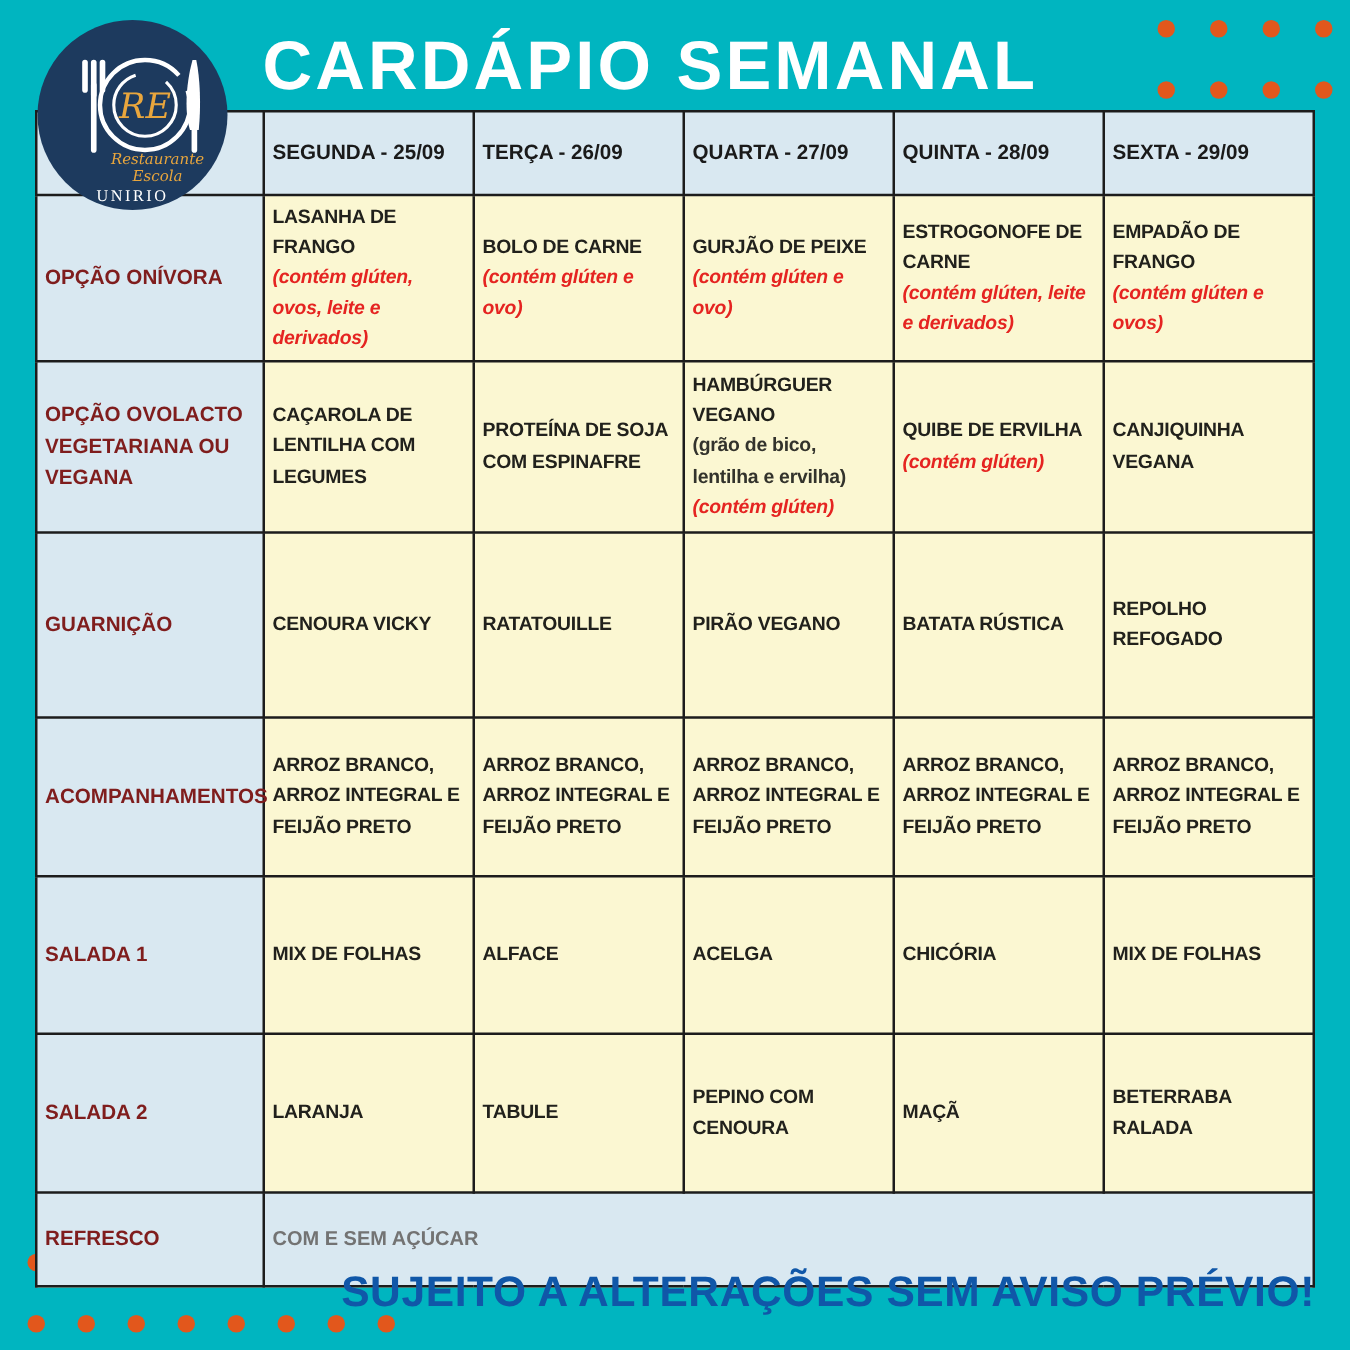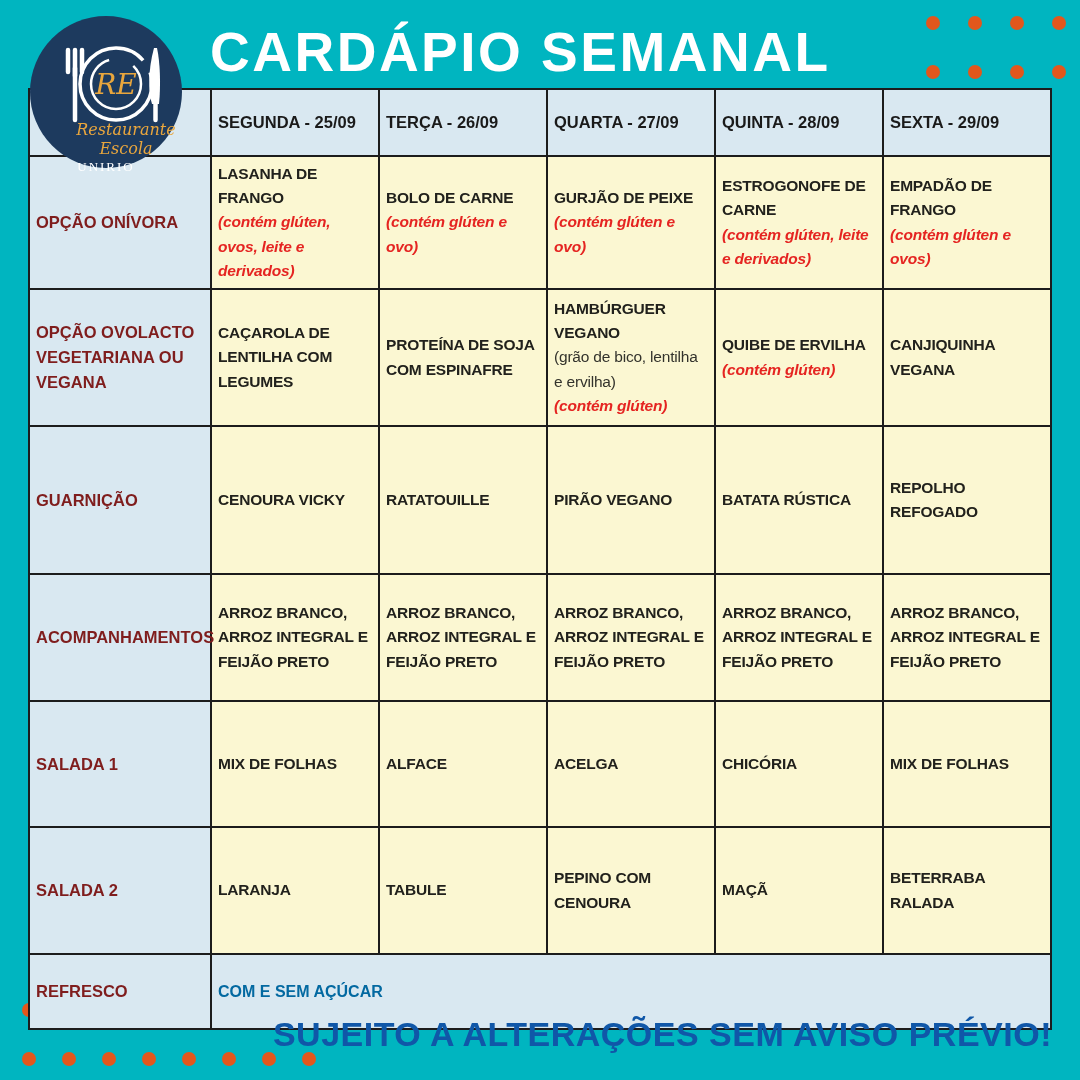--- a/index.html
+++ b/index.html
@@ -14,21 +14,21 @@
   .dots{position:absolute;display:grid;}
   .dots-tr{top:16px;right:14px;grid-template-columns:repeat(4,14px);grid-column-gap:28px;grid-row-gap:35px;}
   .dots-bl{top:1003px;left:22px;grid-template-columns:repeat(8,14px);grid-column-gap:26px;grid-row-gap:35px;}
   .dot{width:14px;height:14px;border-radius:50%;background:var(--orange);}
 
   
   .logo{position:absolute;left:30px;top:16px;width:152px;height:152px;border-radius:50%;
         background:var(--navy);z-index:5;text-align:center;}
   .logo svg{display:block;margin:0 auto;}
   .logo-script{color:var(--logoOrange);font-family:"DejaVu Serif",serif;font-style:italic;
-               font-size:16px;margin-top:-6px;padding-left:40px;}
+               font-size:12px;margin-top:-6px;padding-left:40px;}
   .logo-org{color:#fff;font-family:"Liberation Serif",serif;font-size:13px;letter-spacing:2px;margin-top:1px;}
 
   
   table.menu{position:absolute;left:28px;top:88px;width:1024px;height:912px;
              border-collapse:collapse;table-layout:fixed;background:var(--cellYellow);}
   table.menu col.c0{width:182px;}
   table.menu th,table.menu td{border:2px solid var(--borderCol);padding:3px 6px;vertical-align:middle;text-align:left;}
   thead tr{height:67px;}
   tbody tr:nth-child(1){height:133px;}
   tbody tr:nth-child(2){height:137px;}
@@ -36,23 +36,23 @@
   tbody tr:nth-child(4){height:127px;}
   tbody tr:nth-child(5){height:126px;}
   tbody tr:nth-child(6){height:127px;padding-left:24px;}
   tbody tr:nth-child(7){height:75px;}
 
   th.corner,th.rowlabel,th.day,td.spancell{background:var(--headerBlue);}
   th.day{font-size:16.5px;font-weight:bold;color:#1a1a1a;}
   th.rowlabel{font-size:16.5px;font-weight:bold;color:#7f1d1d;line-height:1.5;padding:3px 4px;}
   td.menu-cell{background:var(--cellYellow);font-size:15.5px;line-height:1.55;letter-spacing:-0.2px;}
   td.menu-cell .main{font-weight:bold;color:#21211c;}
-  td.menu-cell .note{font-weight:normal;color:#33332c;}
+  td.menu-cell .note{font-weight:bold;color:#33332c;}
   td.menu-cell .allergen{font-weight:bold;font-style:italic;color:var(--red);}
-  td.spancell{font-size:16px;font-weight:bold;color:#0369a1;letter-spacing:0px;
+  td.spancell{font-size:16px;font-weight:bold;color:#737373;letter-spacing:0px;
               font-family:"Liberation Sans",sans-serif;}
 
   
   .notice{position:absolute;right:28px;bottom:26px;color:var(--noticeBlue);
           font-size:34px;font-weight:bold;letter-spacing:0.5px;text-align:center;}
 </style>
 </head>
 <body>
 
 <div class="canvas">

